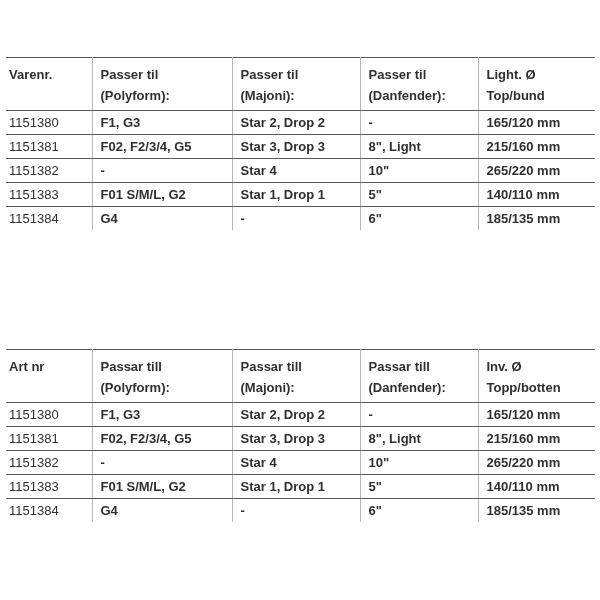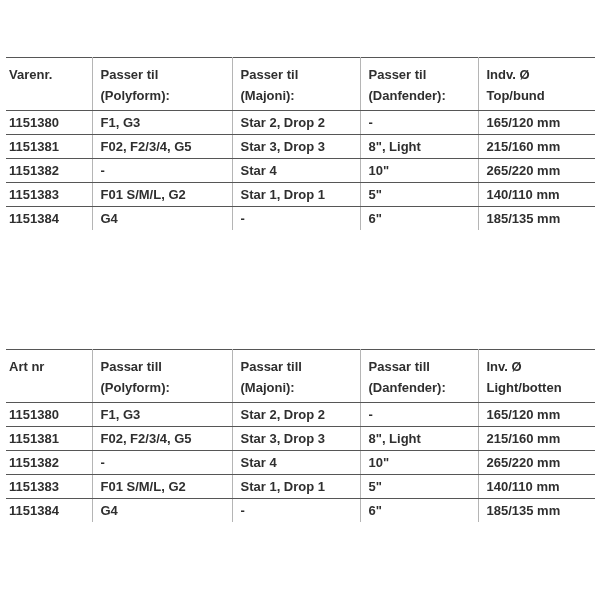--- a/index.html
+++ b/index.html
@@ -45,21 +45,21 @@
     border-bottom: 1.5px solid #565656;
   }
   .hline { display: block; }
   tbody td {
     line-height: 23px;
     vertical-align: middle;
     border-bottom: 1.5px solid #565656;
     font-weight: bold;
   }
   tbody tr:last-child td { border-bottom: none; }
-  td.artno { font-weight: bold; margin-top: 16px; }
+  td.artno { font-weight: normal; margin-top: 16px; }
   col.c1 { width: 86px; }
   col.c2 { width: 140px; }
   col.c3 { width: 128px; }
   col.c4 { width: 118px; }
   col.c5 { width: 117px; }
 </style>
 </head>
 <body>
 
 <div class="page">
@@ -84,21 +84,21 @@
         </th>
         <th>
           <span class="hline">Passer til</span>
           <span class="hline">(Majoni):</span>
         </th>
         <th>
           <span class="hline">Passer til</span>
           <span class="hline">(Danfender):</span>
         </th>
         <th>
-          <span class="hline">Indv. Ø</span>
+          <span class="hline">Light. Ø</span>
           <span class="hline">Top/bund</span>
         </th>
       </tr>
     </thead>
     <tbody>
       <tr>
         <td class="artno">1151380</td>
         <td>F1, G3</td>
         <td>Star 2, Drop 2</td>
         <td>-</td>
@@ -156,21 +156,21 @@
         <th>
           <span class="hline">Passar till</span>
           <span class="hline">(Majoni):</span>
         </th>
         <th>
           <span class="hline">Passar till</span>
           <span class="hline">(Danfender):</span>
         </th>
         <th>
           <span class="hline">Inv. Ø</span>
-          <span class="hline">Light/botten</span>
+          <span class="hline">Topp/botten</span>
         </th>
       </tr>
     </thead>
     <tbody>
       <tr>
         <td class="artno">1151380</td>
         <td>F1, G3</td>
         <td>Star 2, Drop 2</td>
         <td>-</td>
         <td>165/120 mm</td>

